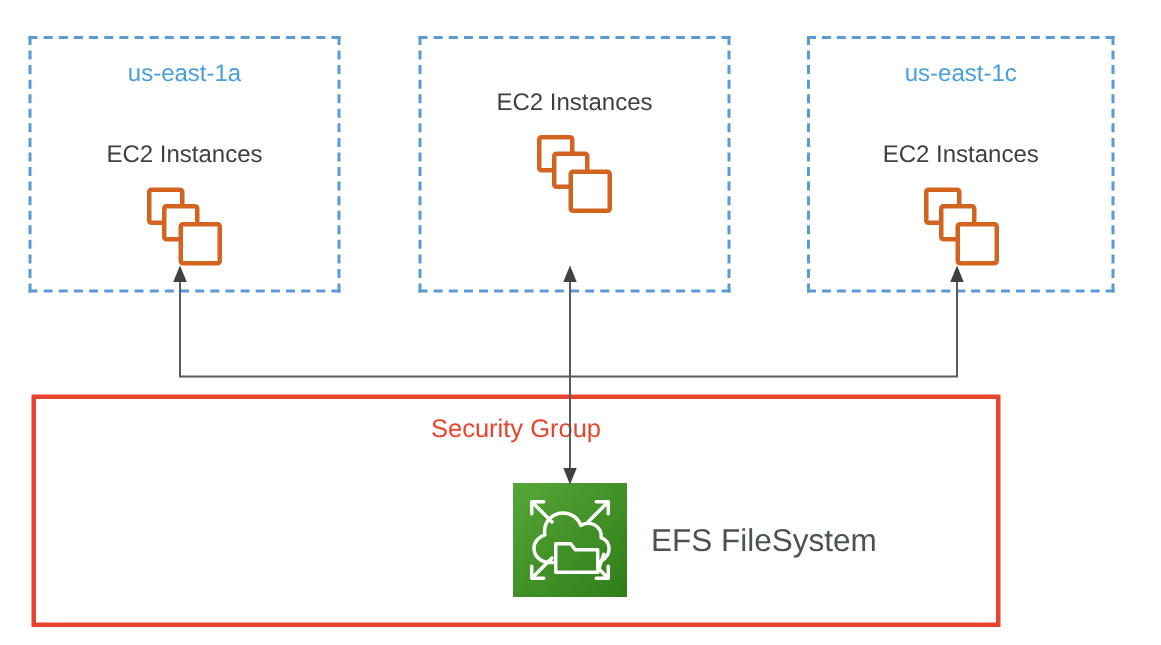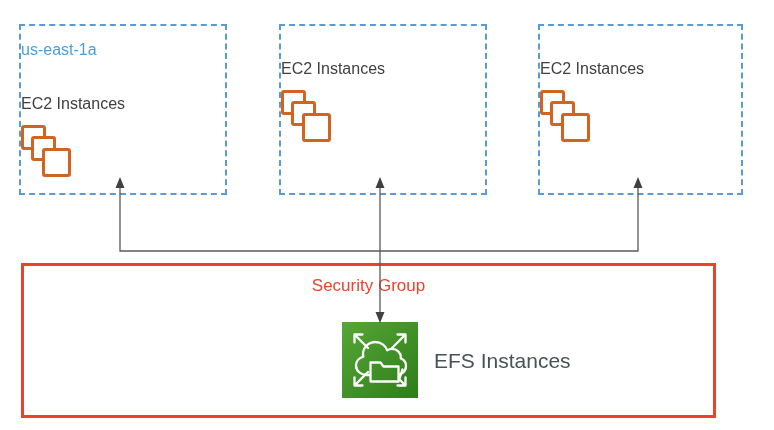--- a/index.html
+++ b/index.html
@@ -6,36 +6,36 @@
   body{
     width:774px;height:430px;overflow:hidden;
     font-family:"Liberation Sans", sans-serif;
   }
   .canvas{position:relative;width:774px;height:430px;background:#fff;}
 
   
   .zone{
     position:absolute;top:24px;width:208px;height:171px;
     box-sizing:border-box;border:2px dashed #5B9BD5;background:#fff;
-    display:flex;flex-direction:column;align-items:flex-start;
+    display:flex;flex-direction:column;align-items:center;
   }
   .zone-label{margin-top:13px;font-size:16px;line-height:22px;color:#4A9EDA;}
   .zone-service{margin-top:32px;font-size:16px;line-height:22px;color:#404040;}
 
   
   .ec2-icon{position:relative;width:50px;height:52px;margin-top:10px;}
   .sq{position:absolute;box-sizing:border-box;background:#fff;
       border:3px solid #D2641F;border-radius:3px;}
   .sq.s1{left:0;top:0;width:25px;height:25px;}
   .sq.s2{left:10px;top:11px;width:25px;height:25px;}
   .sq.s3{left:21px;top:23px;width:29px;height:29px;}
 
   
   .sg-box{
-    position:absolute;left:21px;top:263px;width:695px;height:155px;
+    position:absolute;left:21px;top:263px;width:646px;height:155px;
     box-sizing:border-box;border:3px solid #E8432C;background:#fff;
   }
   .sg-label{
     position:absolute;top:9px;left:0;width:100%;text-align:center;
     font-size:17px;line-height:22px;color:#E8432C;
   }
 
   
   .efs-icon{position:absolute;left:342px;top:322px;width:76px;height:76px;}
   .efs-icon svg{display:block;width:76px;height:76px;}
@@ -68,20 +68,21 @@
   <div class="zone" style="left:279px;">
     <div class="zone-service">EC2 Instances</div>
     <div class="ec2-icon">
       <span class="sq s1"></span>
       <span class="sq s2"></span>
       <span class="sq s3"></span>
     </div>
   </div>
 
   <div class="zone" style="left:538px;width:205px;">
+    <div class="zone-label">us-east-1c</div>
     <div class="zone-service">EC2 Instances</div>
     <div class="ec2-icon">
       <span class="sq s1"></span>
       <span class="sq s2"></span>
       <span class="sq s3"></span>
     </div>
   </div>
 
   <div class="sg-box">
     <div class="sg-label">Security Group</div>
@@ -103,21 +104,21 @@
         <path d="M50 50 L63.5 63.5 M63.5 55.5 L63.5 63.5 L55.5 63.5"></path>
         <path d="M24.5 53 C18.7 53 14 48.8 14 43.6 C14 39.3 17.1 35.7 21.3 34.6 C21.1 33.8 21 33 21 32.1 C21 25.4 26.6 20 33.4 20 C38.9 20 43.6 23.5 45.2 28.3 C46.6 27.4 48.3 26.9 50.1 26.9 C54.9 26.9 58.8 30.6 58.8 35.2 C58.8 35.6 58.8 36 58.7 36.4 C61.9 37.6 64 40.5 64 43.9 C64 48.9 59.7 53 54.5 53 Z"></path>
       </g>
       <g stroke="#FFFFFF" stroke-width="2.3" stroke-linejoin="round">
         <path d="M28.5 59.5 L28.5 40.5 L38.5 40.5 L41.5 44.5 L56.5 44.5 L56.5 59.5 Z" fill="url(#efsGrad)"></path>
         <path d="M56.5 59.5 L60.5 47.5" fill="none" stroke-linecap="round"></path>
       </g>
     </svg>
   </div>
 
-  <div class="efs-label">EFS Instances</div>
+  <div class="efs-label">EFS FileSystem</div>
 
   <svg class="connectors" viewBox="0 0 774 430" xmlns="http://www.w3.org/2000/svg">
     <g stroke="#58595B" stroke-width="1.3" fill="none">
       <path d="M120 188 L120 251 L638 251 L638 188"></path>
       <path d="M380 188 L380 313"></path>
     </g>
     <g fill="#3E4042" stroke="none">
       <polygon points="120,177 115.5,188 124.5,188"></polygon>
       <polygon points="380,177 375.5,188 384.5,188"></polygon>
       <polygon points="638,177 633.5,188 642.5,188"></polygon>

